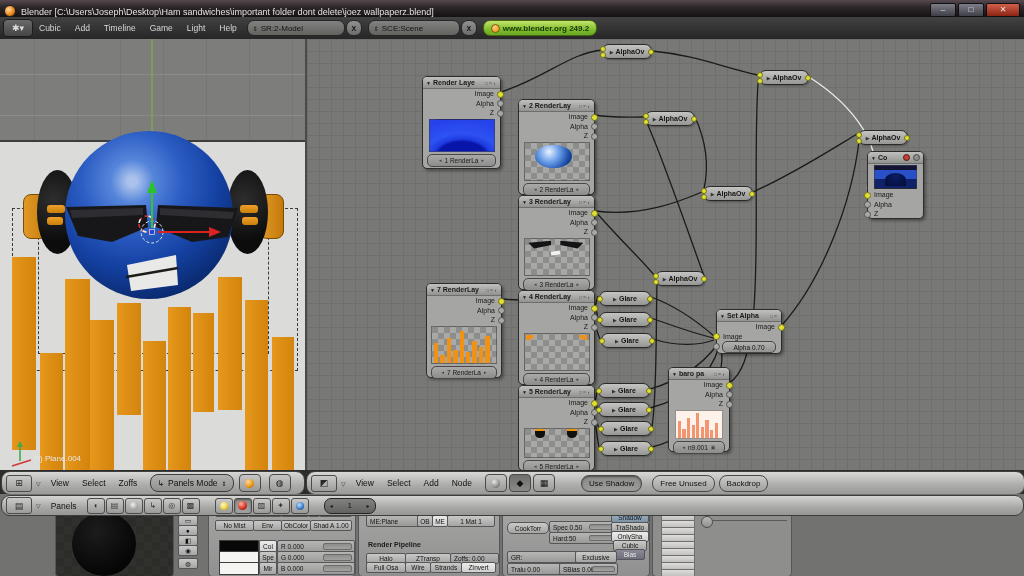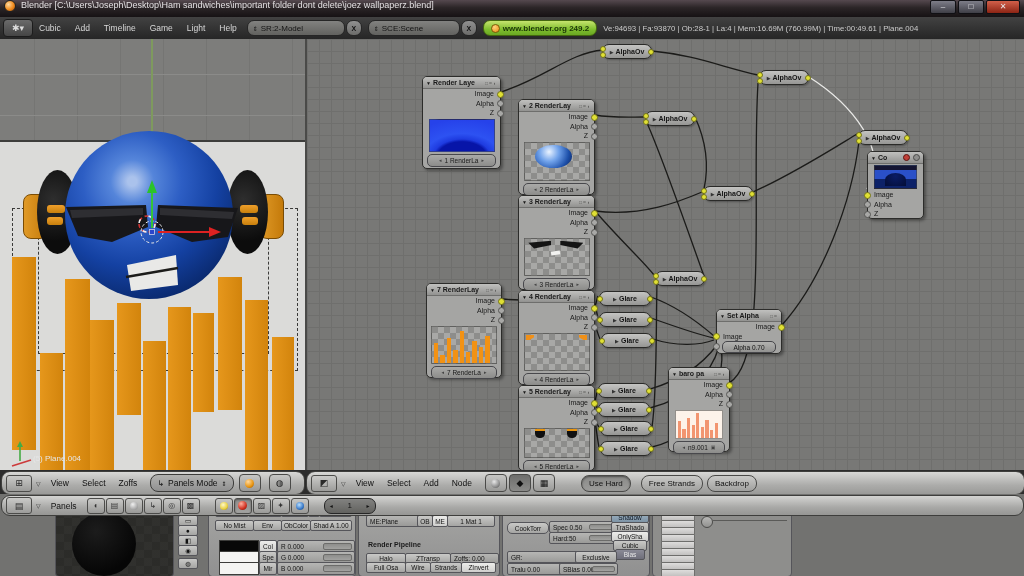--- a/index.html
+++ b/index.html
@@ -3,21 +3,21 @@
 <meta charset="utf-8">
 <style>
   html,body{margin:0;padding:0;background:#000;}
   #root{position:relative;width:1024px;height:576px;overflow:hidden;
     font-family:"Liberation Sans","DejaVu Sans",sans-serif;background:#2c2c2c;}
   .abs{position:absolute;}
 
   
   .titlebar{left:0;top:0;width:1024px;height:17px;
     background:linear-gradient(180deg,#55494f,#2b2527 45%,#161214);
-    display:flex;align-items:flex-start;color:#e3e0e2;font-size:9px;}
+    display:flex;align-items:flex-end;color:#e3e0e2;font-size:9px;}
   .blogo{width:10px;height:10px;border-radius:50%;margin:0 5px 0 4px;
     background:radial-gradient(circle at 35% 35%,#ffd9a0,#f08a1d 55%,#a04a08);border:1px solid #222;}
   .wbtns{margin-left:auto;display:flex;padding-right:4px;}
   .winbtn{width:24px;height:12px;margin-left:2px;border-radius:2px;text-align:center;line-height:11px;
     font-size:8px;color:#e8e8ea;background:linear-gradient(#7d7d88,#3f3f47);border:1px solid #101014;}
   .winbtn.close{width:32px;background:linear-gradient(#d2604a,#8c2414);}
 
   
   .menubar{left:0;top:17px;width:1024px;height:22px;
     background:linear-gradient(#424242,#2e2e2e 70%,#262626);border-bottom:1px solid #141414;
@@ -166,21 +166,20 @@
     <span class="xbtn">X</span>
     <span class="mfield" style="width:80px">
       <span style="font-size:6px">⇕</span>
       <span>SCE:Scene</span>
     </span>
     <span class="xbtn">X</span>
     <span class="verbtn">
       <span class="vdot"></span>
       <span>www.blender.org 249.2</span>
     </span>
-    <span class="stats">Ve:94693 | Fa:93870 | Ob:28-1 | La:4  | Mem:16.69M (760.99M)  | Time:00:49.61 | Plane.004</span>
   </div>
 
   <div class="abs vp">
     <div class="vp-sky"></div>
     <div class="vp-axis"></div>
     <div class="vp-ground"></div>
     <div class="camrect" style="left:12px;top:169px;width:284px;height:161px"></div>
     <div class="camrect" style="left:38px;top:178px;width:229px;height:135px"></div>
 
     <div class="bar" style="left:12px;top:218px;width:24px;height:193px"></div>
@@ -551,22 +550,22 @@
     <span class="harr">▽</span>
     <span class="hmenu">View</span>
     <span class="hmenu">Select</span>
     <span class="hmenu">Add</span>
     <span class="hmenu">Node</span>
     <span class="hminibtn">
         <span class="ballico" style="background:radial-gradient(circle at 35% 30%,#e8e8e8,#909090 60%,#484848)"></span>
       </span>
     <span class="hminibtn pressed">◆</span>
     <span class="hminibtn">▦</span>
-    <span class="hbtn pressed" style="margin-left:24px">Use Hard</span>
-    <span class="hbtn" style="margin-left:6px">Free Strands</span>
+    <span class="hbtn pressed" style="margin-left:24px">Use Shadow</span>
+    <span class="hbtn" style="margin-left:6px">Free Unused</span>
     <span class="hbtn">Backdrop</span>
   </div>
 
   <div class="abs bw">
     <div class="bwhead">
       <span class="hicon">▤</span>
       <span class="harr">▽</span>
       <span style="font-size:8.5px;margin-right:10px">Panels</span>
       <span class="gicon">◖</span>
       <span class="gicon">▤</span>

